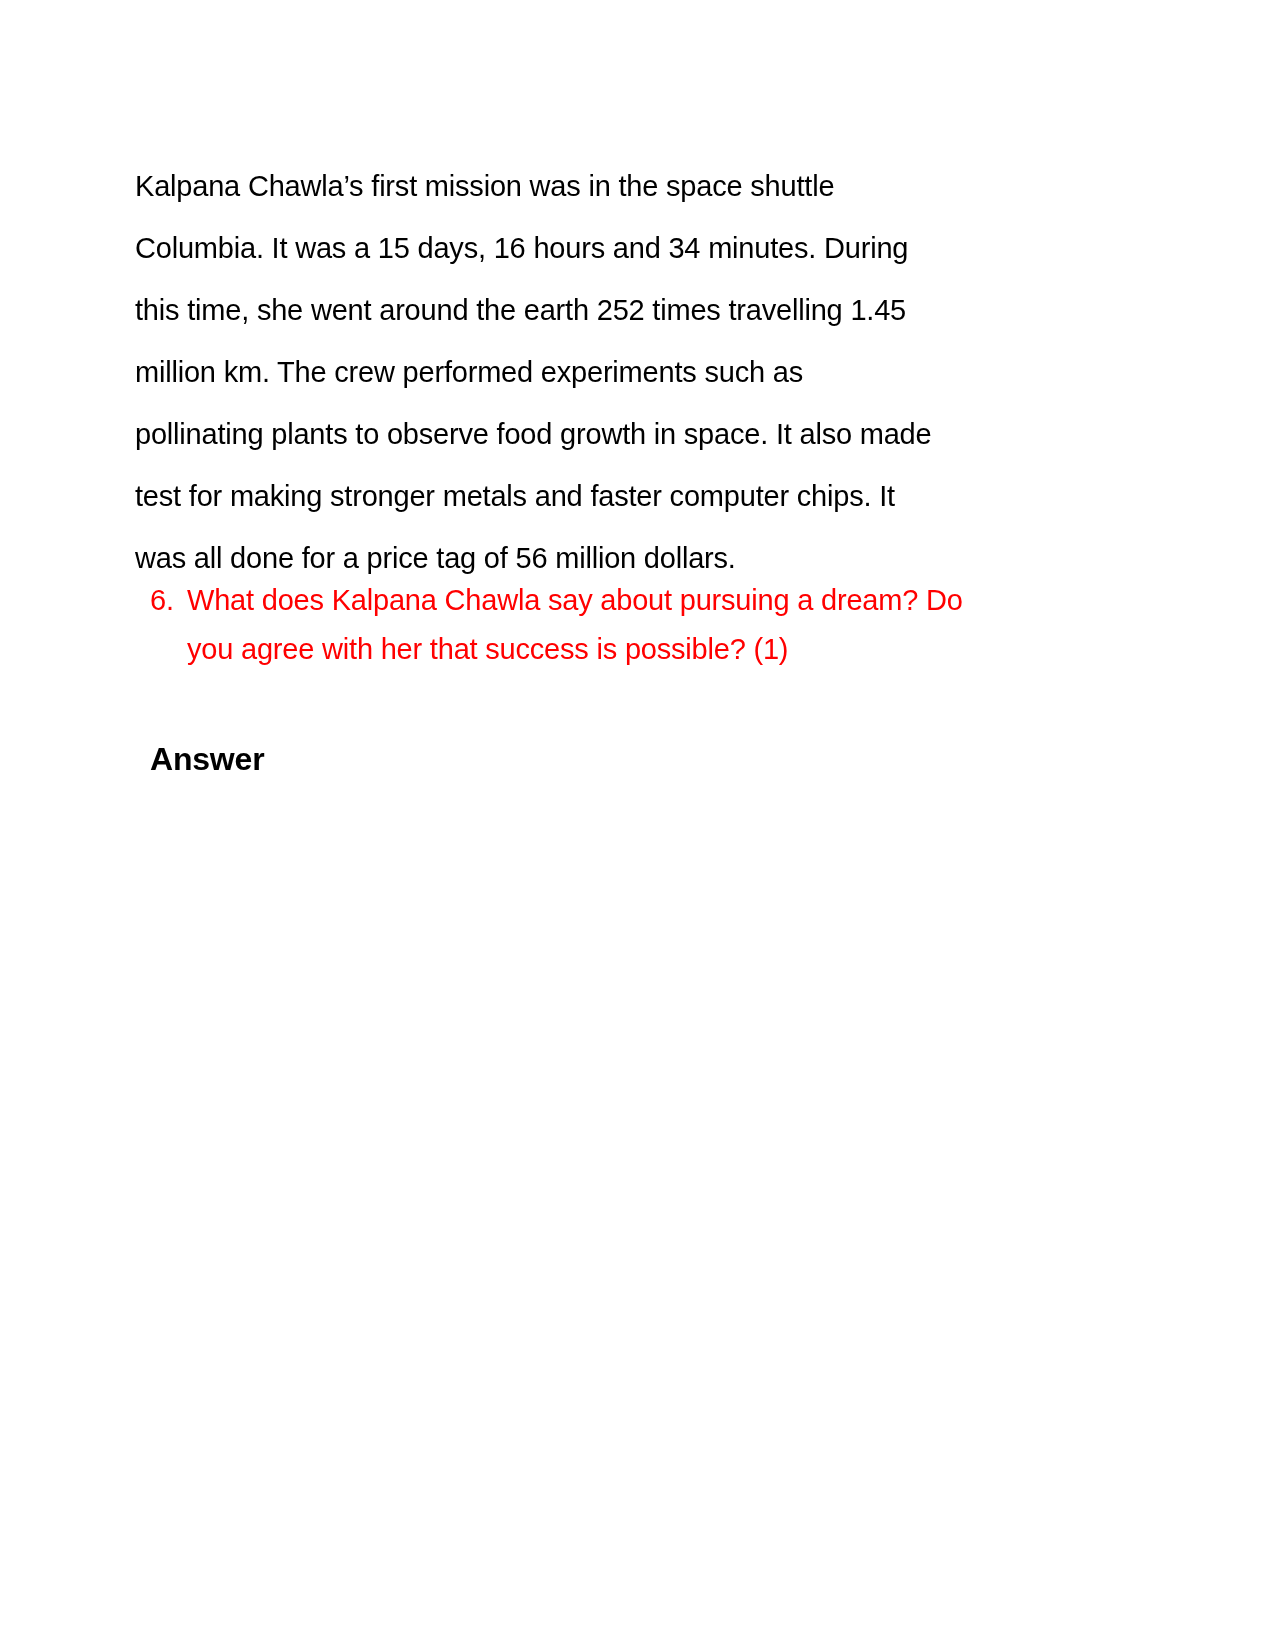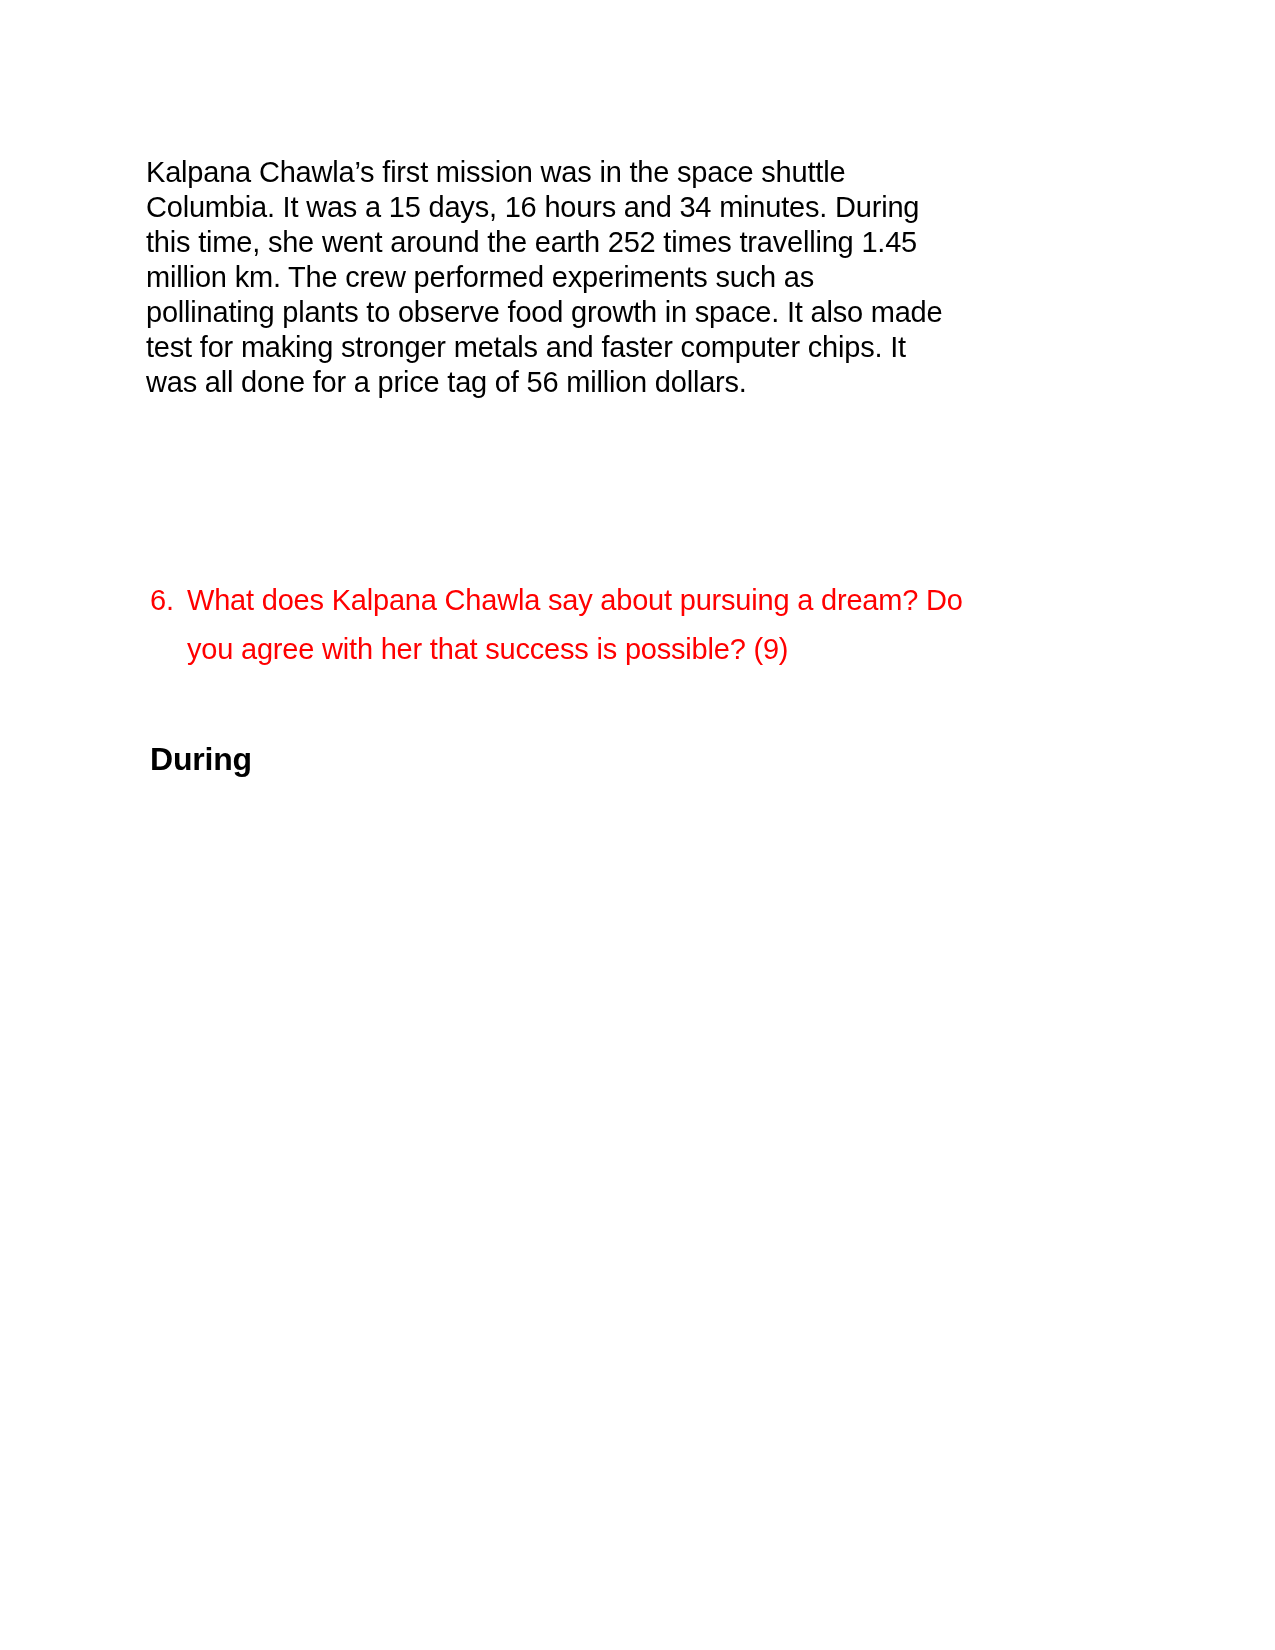--- a/index.html
+++ b/index.html
@@ -11,24 +11,24 @@
     position: relative;
     width: 1275px;
     height: 1650px;
     background: #ffffff;
     overflow: hidden;
     font-family: "Liberation Sans", "DejaVu Sans", sans-serif;
     color: #000000;
   }
   .textblock {
     position: absolute;
-    left: 146px;
+    left: 135px;
     width: 1020px;
     font-size: 29px;
-    line-height: 35px;
+    line-height: 62px;
     letter-spacing: -0.2px;
     white-space: pre-line;
     color: #000000;
   }
   .passage   { top: 155px; }
   .question  {
     position: absolute;
     left: 150px;
     top: 576px;
     width: 1020px;
@@ -68,19 +68,19 @@
 Columbia. It was a 15 days, 16 hours and 34 minutes. During
 this time, she went around the earth 252 times travelling 1.45
 million km. The crew performed experiments such as
 pollinating plants to observe food growth in space. It also made
 test for making stronger metals and faster computer chips. It
 was all done for a price tag of 56 million dollars.</div>
 
   <div class="question">
     <span class="qnum">6.</span>
     <div class="qtext">What does Kalpana Chawla say about pursuing a dream? Do
-you agree with her that success is possible? (9)</div>
+you agree with her that success is possible? (1)</div>
   </div>
 
-  <div class="answer-heading">During</div>
+  <div class="answer-heading">Answer</div>
 
 
 </div>
 
 </body></html>

